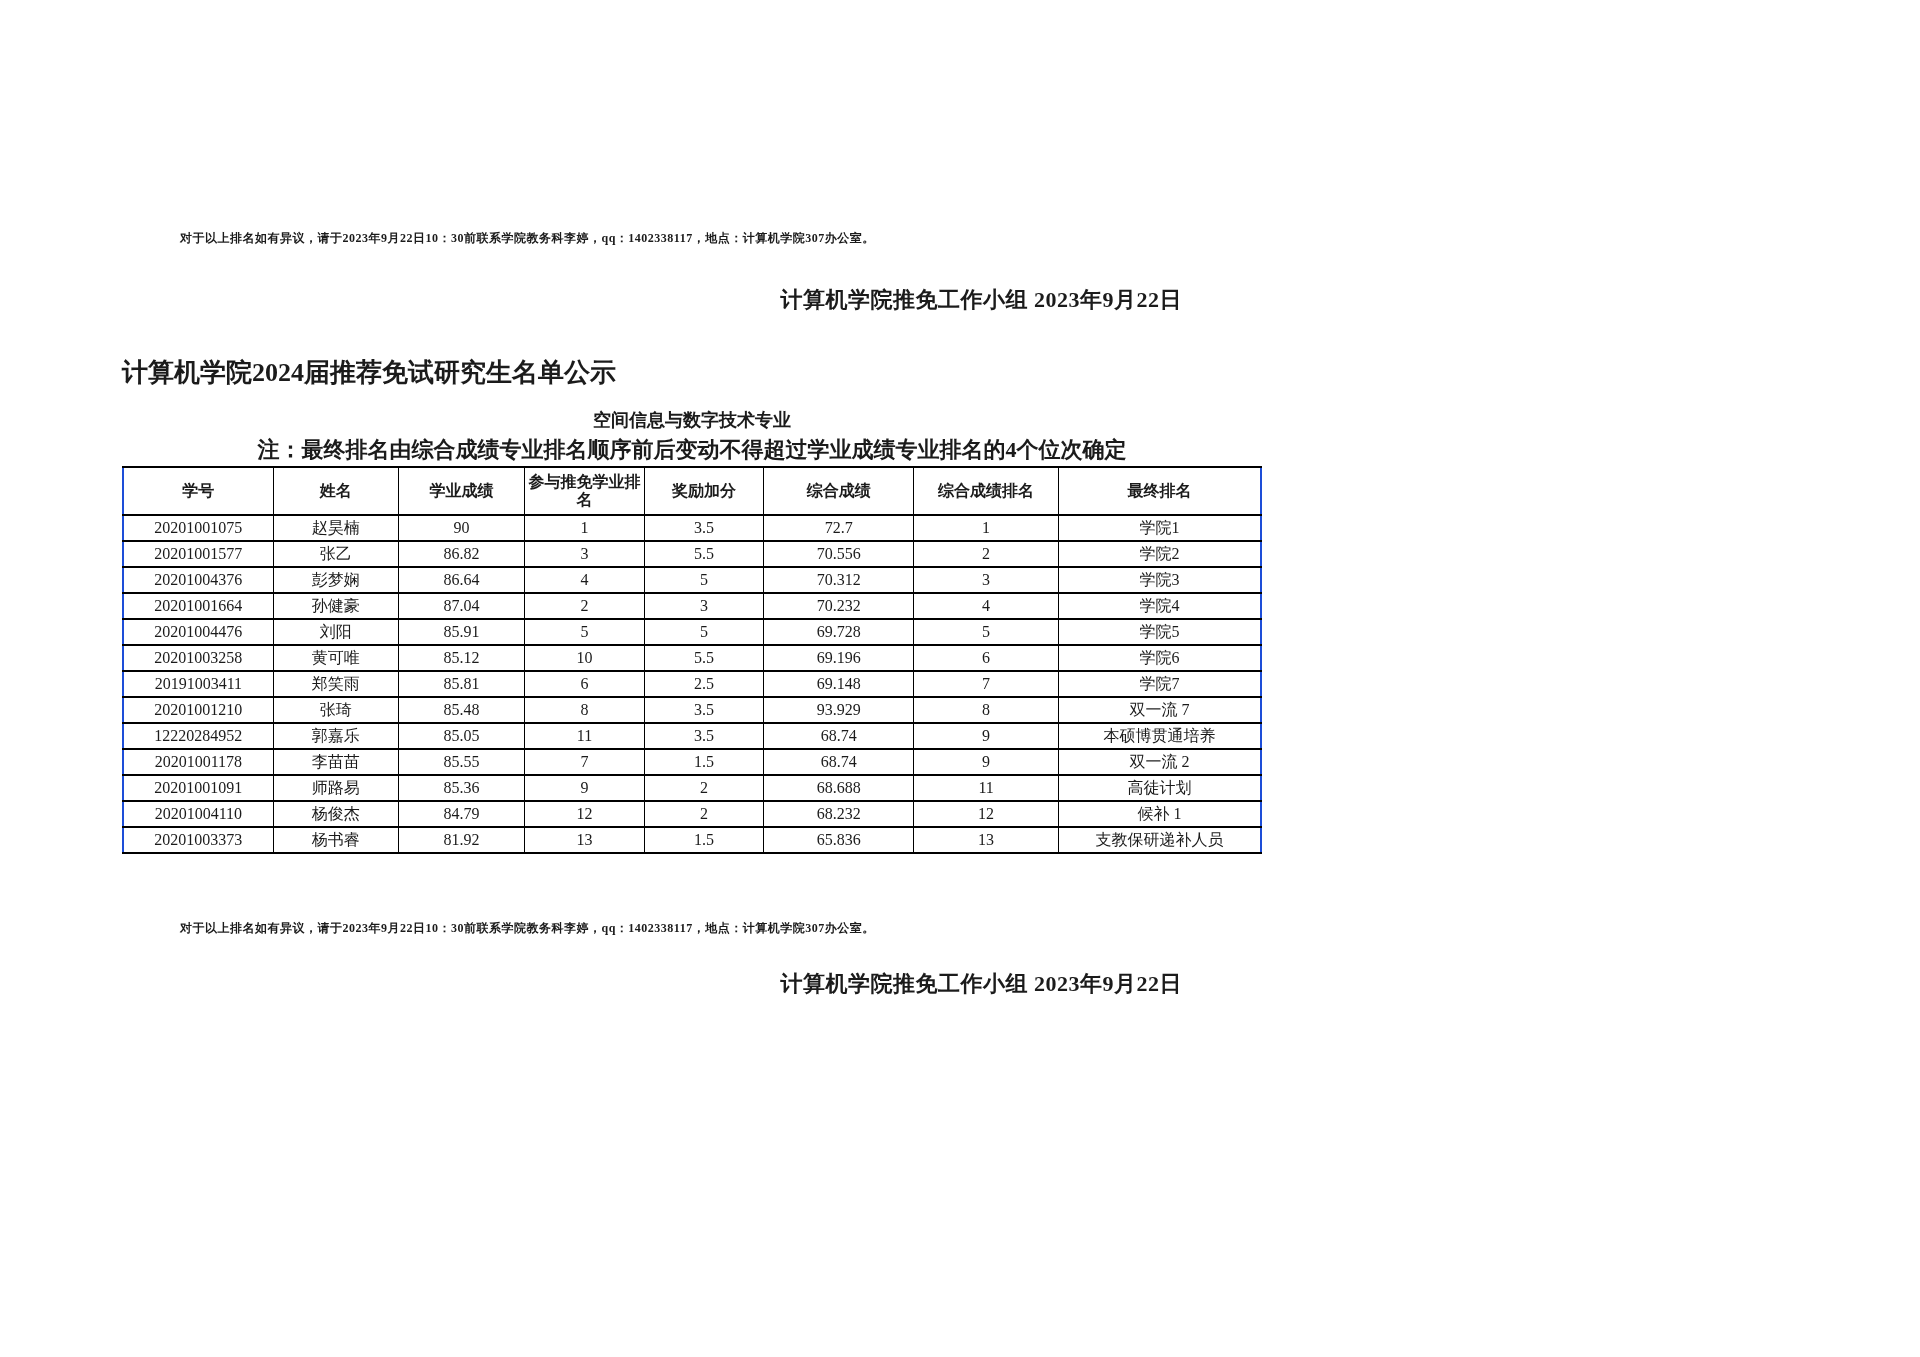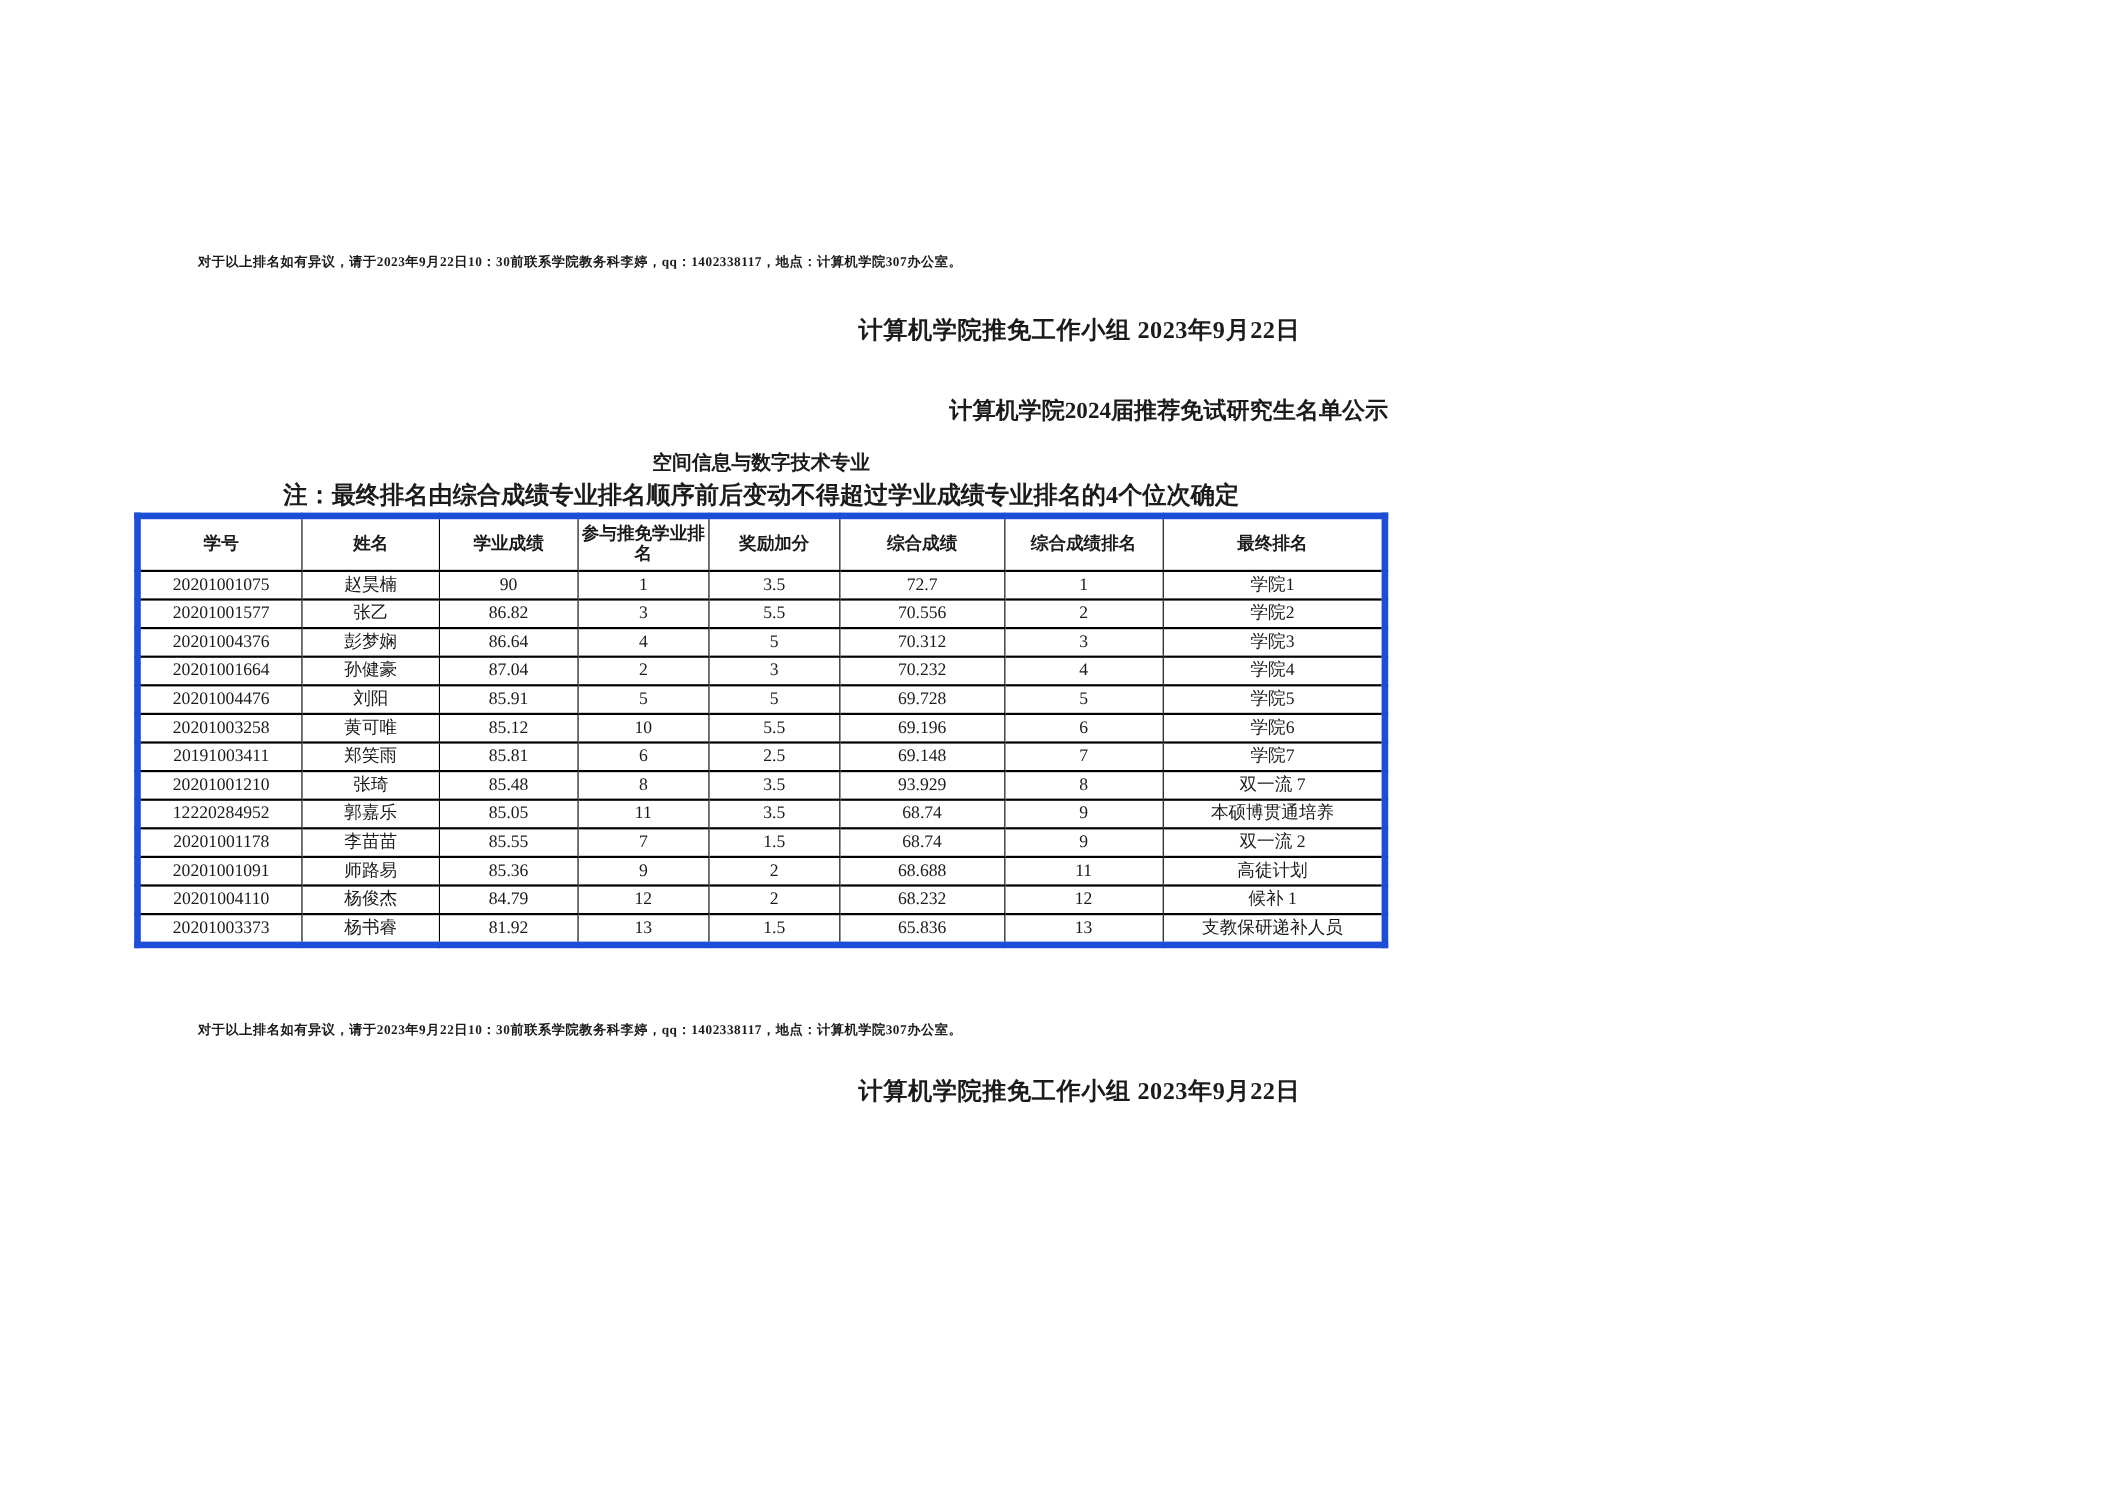--- a/index.html
+++ b/index.html
@@ -41,22 +41,22 @@
     text-align: right;
     padding-right: 80px;
     font-size: 22px;
     font-weight: 700;
     line-height: 24px;
     letter-spacing: 0.5px;
   }
   .signature-bottom { margin-top: 32px; }
   .doc-title {
     margin: 48px 0 0 0;
-    text-align: right;
-    font-size: 21px;
+    text-align: left;
+    font-size: 26px;
     font-weight: 700;
     line-height: 26px;
   }
   .doc-subtitle {
     margin: 22px 0 0 0;
     text-align: center;
     font-size: 18px;
     font-weight: 700;
     line-height: 24px;
   }
@@ -65,21 +65,21 @@
     text-align: center;
     font-size: 22px;
     font-weight: 700;
     line-height: 22px;
   }
   table.ranking {
     margin-top: 5px;
     width: 1140px;
     border-collapse: collapse;
     table-layout: fixed;
-    border: 6px solid #1d4ed8;
+    border: 2px solid #1d4ed8;
   }
   table.ranking th,
   table.ranking td {
     border-left: 1px solid #000;
     border-right: 1px solid #000;
     border-top: 2px solid #000;
     border-bottom: 2px solid #000;
     text-align: center;
     vertical-align: middle;
     padding: 0 2px;

